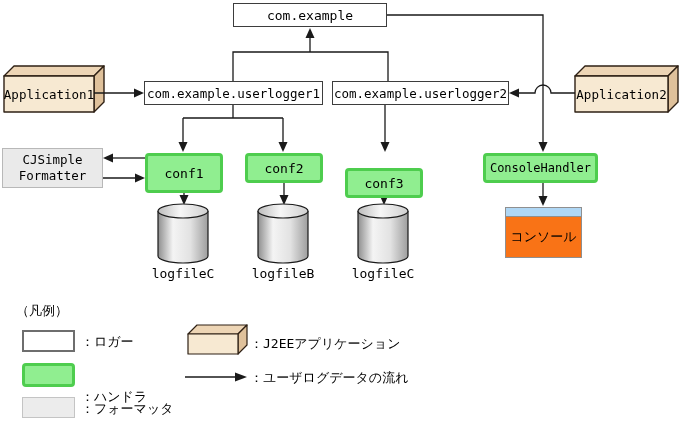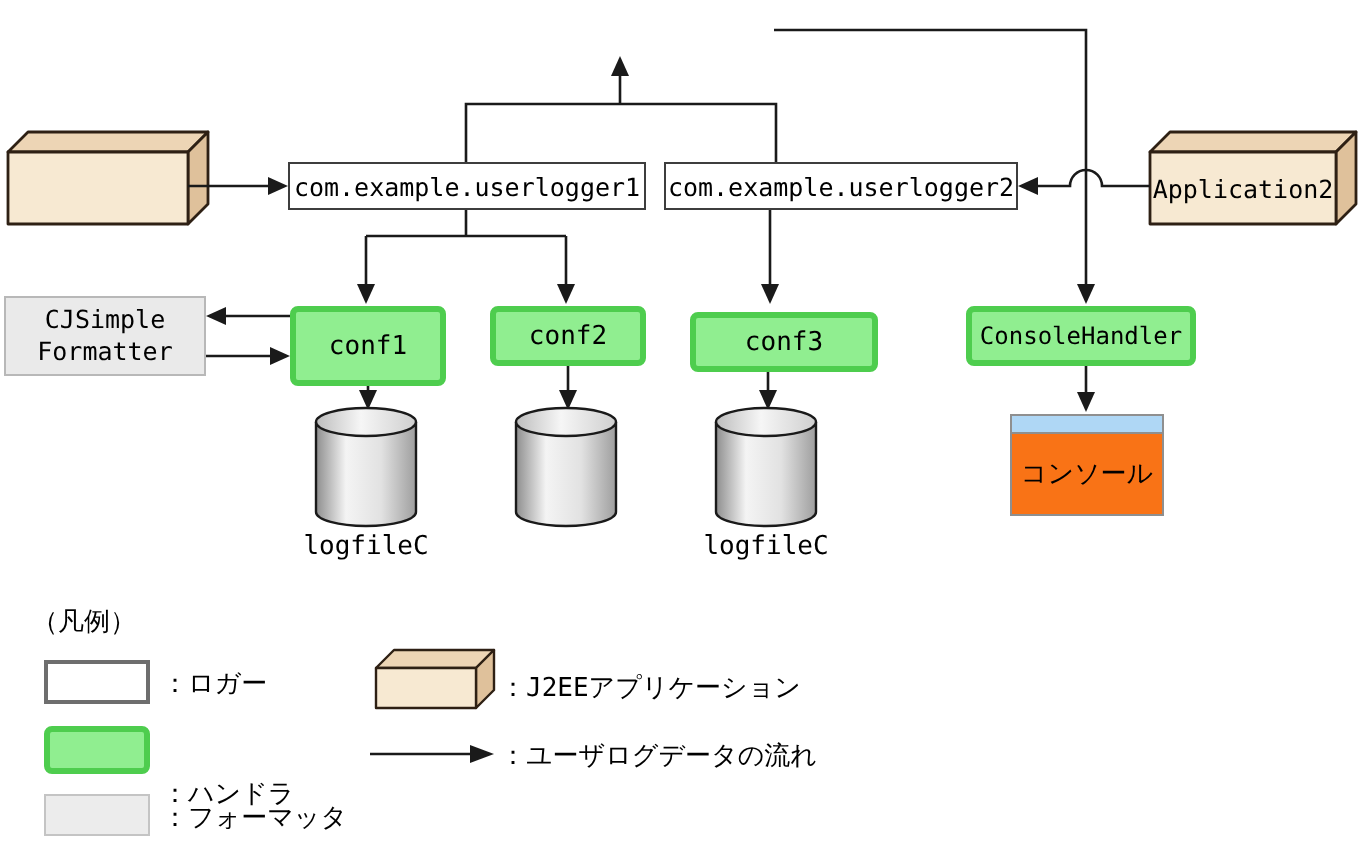--- a/index.html
+++ b/index.html
@@ -12,21 +12,21 @@
     position:absolute;box-sizing:border-box;display:flex;align-items:center;justify-content:center;
     font-size:13px;white-space:nowrap;
   }
   .logger{background:#FFFFFF;border:1.5px solid #3D3D3D;}
   #box-root-logger{left:233px;top:3px;width:154px;height:24px;}
   #box-userlogger1{left:144px;top:81px;width:179px;height:24px;font-size:12.5px;}
   #box-userlogger2{left:332px;top:81px;width:177px;height:24px;font-size:12.5px;}
   .handler{background:#90EE90;border:3px solid #4ECD4E;border-radius:4px;}
   #box-conf1{left:145px;top:153px;width:78px;height:40px;}
   #box-conf2{left:245px;top:153px;width:78px;height:30px;}
-  #box-conf3{left:345px;top:156px;width:94px;height:30px;}
+  #box-conf3{left:345px;top:168px;width:78px;height:30px;}
   #box-console-handler{left:483px;top:153px;width:115px;height:30px;font-size:12px;}
   #box-formatter{left:2px;top:148px;width:101px;height:40px;background:#EAEAEA;border:1px solid #B8B8B8;
     flex-direction:column;font-size:12.5px;line-height:16px;}
   #label-app1{left:4px;top:76px;width:90px;height:36px;font-size:12.5px;}
   #label-app2{left:575px;top:76px;width:93px;height:36px;font-size:12.5px;}
   #box-console{left:505px;top:207px;width:77px;height:51px;border:1px solid #8F8F8F;background:#f97316;
     display:block;}
   #console-titlebar{height:8px;background:#AFD7F5;border-bottom:1px solid #8F8F8F;}
   #console-body{height:40px;display:flex;align-items:center;justify-content:center;font-size:13px;}
   .dblabel{position:absolute;top:266px;width:80px;text-align:center;font-size:13px;}
@@ -122,27 +122,33 @@
       <ellipse cx="383" cy="211" rx="25" ry="7" fill="url(#cylTop)"></ellipse>
     </g>
 
     <g stroke="#2E2014" stroke-width="1.2" stroke-linejoin="round">
       <polygon points="188,334 197,325 247,325 238,334" fill="#EDD5B5"></polygon>
       <polygon points="238,334 247,325 247,345 238,354" fill="#DFC19B"></polygon>
       <rect x="188" y="334" width="50" height="20" fill="#F7E9D2"></rect>
     </g>
   </svg>
 
+  <div class="node logger" id="box-root-logger">
+    <span>com.example</span>
+  </div>
   <div class="node logger" id="box-userlogger1">
     <span>com.example.userlogger1</span>
   </div>
   <div class="node logger" id="box-userlogger2">
     <span>com.example.userlogger2</span>
   </div>
 
+  <div class="node" id="label-app1">
+    <span>Application1</span>
+  </div>
   <div class="node" id="label-app2">
     <span>Application2</span>
   </div>
 
   <div class="node" id="box-formatter">
     <span>CJSimple</span>
     <span>Formatter</span>
   </div>
 
   <div class="node handler" id="box-conf1">
@@ -159,20 +165,21 @@
   </div>
 
   <div class="node" id="box-console">
     <div id="console-titlebar"></div>
     <div id="console-body">
       <span>コンソール</span>
     </div>
   </div>
 
   <div class="dblabel" id="label-logfileA">logfileC</div>
+  <div class="dblabel" id="label-logfileB">logfileB</div>
   <div class="dblabel" id="label-logfileC">logfileC</div>
 
   <div class="legend-text" id="legend-title">（凡例）</div>
   <div class="node" id="legend-logger-swatch"></div>
   <div class="node handler" id="legend-handler-swatch"></div>
   <div class="node" id="legend-formatter-swatch"></div>
   <div class="legend-text" id="legend-logger-label">：ロガー</div>
   <div class="legend-text" id="legend-handler-label">：ハンドラ</div>
   <div class="legend-text" id="legend-formatter-label">：フォーマッタ</div>
   <div class="legend-text" id="legend-j2ee-label">：J2EEアプリケーション</div>

